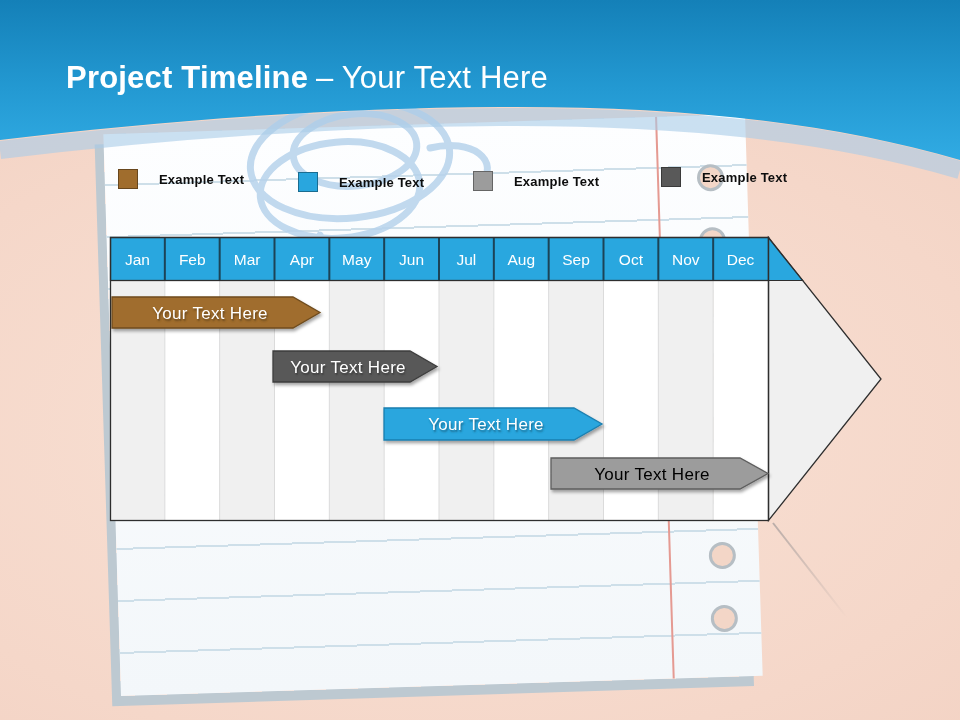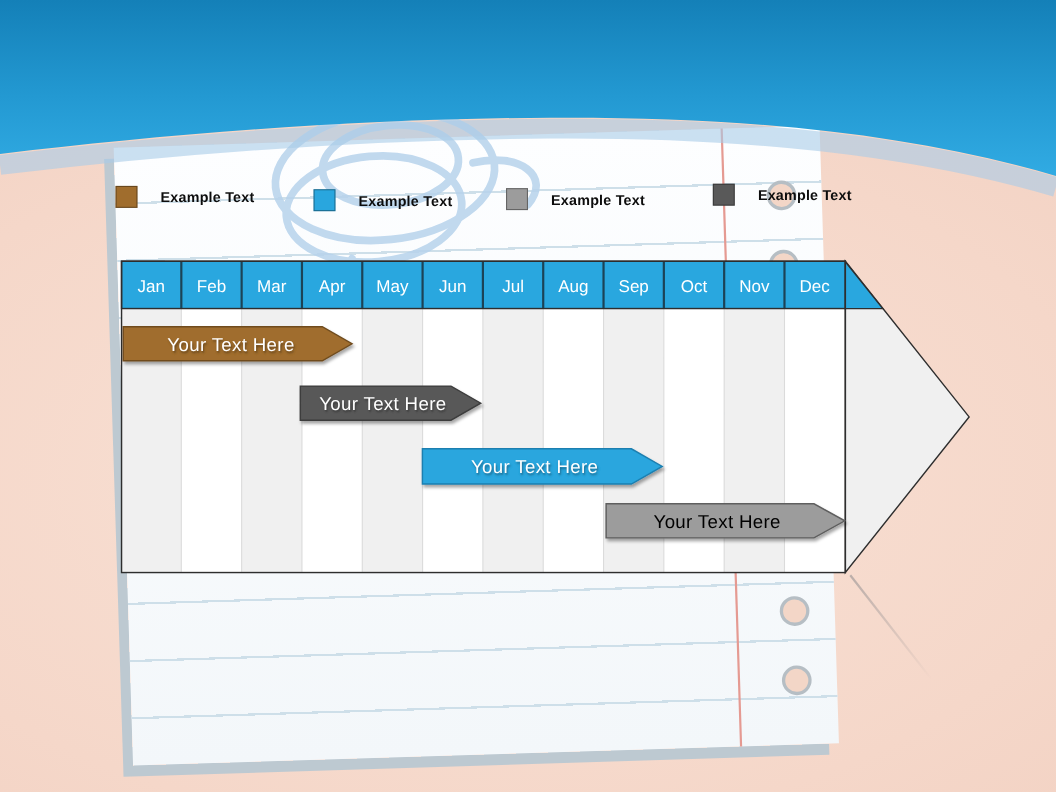--- a/index.html
+++ b/index.html
@@ -26,21 +26,21 @@
   
   .doodle,.topband,.tl{position:absolute;left:0;top:0;}
   
   .title{
     position:absolute;left:66px;top:60px;white-space:nowrap;color:#FFFFFF;
     font-size:31px;letter-spacing:.2px;
   }
   .title .b{font-weight:700;}
   .title .r{font-weight:400;margin-left:8px;}
   
-  .lg{position:absolute;display:flex;align-items:center;gap:21px;}
+  .lg{position:absolute;display:flex;align-items:center;gap:21px;padding-left:13px;}
   .lg .sq{width:20px;height:20px;border:1px solid rgba(0,0,0,.35);box-sizing:border-box;display:inline-block;}
   .lg .lbl{font-size:13px;font-weight:700;color:#0D0D0D;letter-spacing:.2px;}
   
   .month-label{font-family:"Liberation Sans",sans-serif;font-size:15.5px;}
   .bar-text{font-family:"Liberation Sans",sans-serif;font-size:17px;letter-spacing:.3px;}
   .bar-text.sh{text-shadow:1px 1.5px 2px rgba(0,0,0,.38);}
   
   .refl{
     position:absolute;left:772px;top:523px;width:2px;height:120px;
     background:linear-gradient(180deg, rgba(90,100,110,.38), rgba(90,100,110,0));
@@ -81,20 +81,23 @@
       <linearGradient id="blueGrad" x1="0" y1="0" x2="0" y2="1">
         <stop offset="0" stop-color="#1480B8"></stop>
         <stop offset="0.55" stop-color="#2399D2"></stop>
         <stop offset="1" stop-color="#31ABE3"></stop>
       </linearGradient>
     </defs>
     <path d="M0,150 C150,132 320,118 500,117 C680,116 830,132 960,170" fill="none" stroke="#A8CCE8" stroke-width="18" opacity="0.6"></path>
     <path d="M0,0 H960 V160 C830,122 680,106 500,107 C320,108 150,122 0,140 Z" fill="url(#blueGrad)"></path>
   </svg>
 
+  <div class="title">
+    <span class="b">Project Timeline</span><span class="r">– Your Text Here</span>
+  </div>
 
   <div class="lg" style="left:105px;top:169px">
     <span class="sq" style="background: rgb(160, 109, 45);"></span>
     <span class="lbl">Example Text</span>
   </div>
   <div class="lg" style="left:285px;top:172px">
     <span class="sq" style="background: rgb(41, 166, 222);"></span>
     <span class="lbl">Example Text</span>
   </div>
   <div class="lg" style="left:460px;top:171px">

